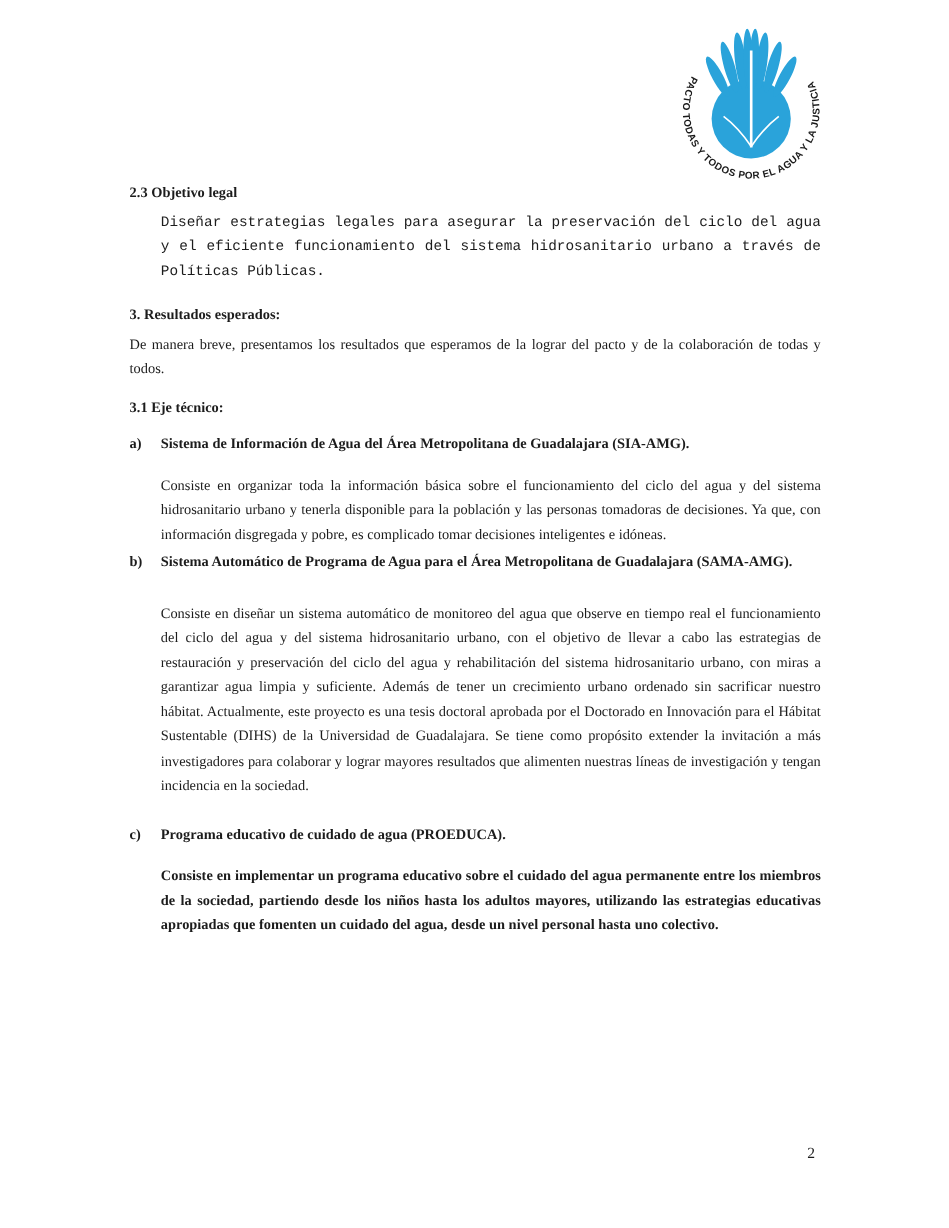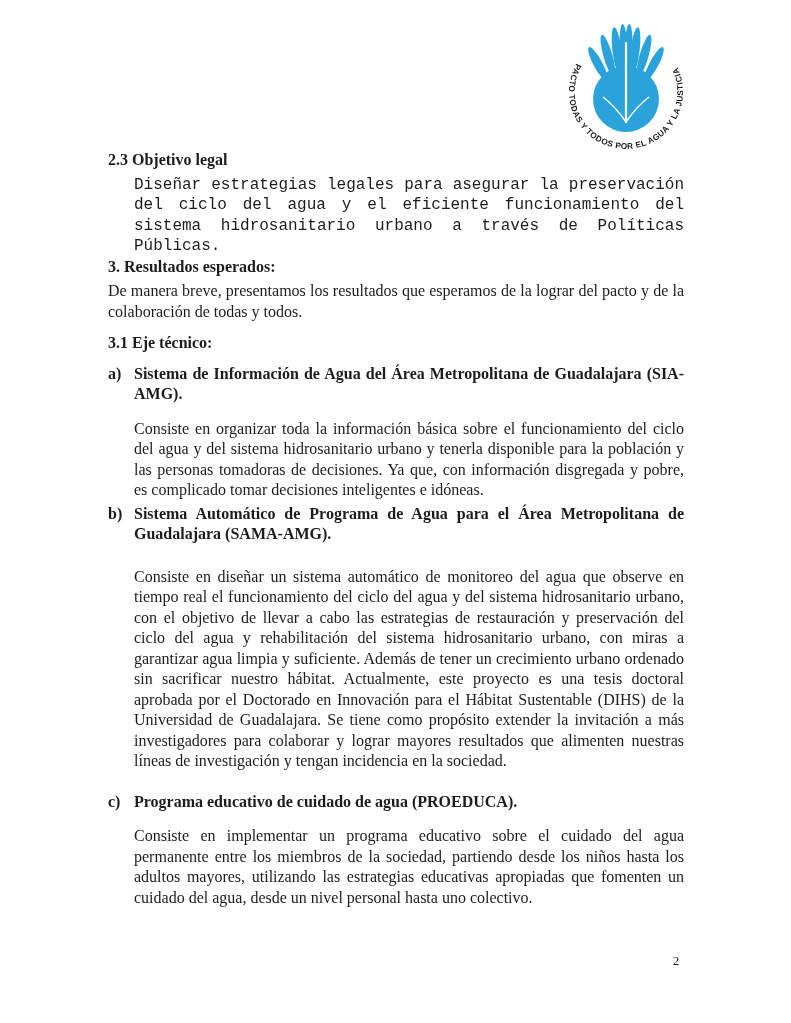--- a/index.html
+++ b/index.html
@@ -17,43 +17,43 @@
     left: 551px;
     top: 22px;
     width: 150px;
     height: 135px;
   }
   .content {
     position: absolute;
     left: 108px;
     top: 150px;
     width: 576px;
-    font-size: 16px;
+    font-size: 12px;
     line-height: 20.5px;
     text-align: justify;
   }
   .h { font-weight: bold; margin: 0; }
-  .mt-h2 { }
+  .mt-h2 { margin-top: 16px; }
   .mt-p2 { margin-top: 4px; }
   .mt-h3 { margin-top: 11px; }
   p { margin: 0; }
   .indent { margin-left: 26px; margin-top: 4px; font-family: Liberation Mono, monospace; }
   .item { position: relative; padding-left: 26px; }
   .item-a { margin-top: 10px; }
   .item-b { margin-top: 3px; }
   .item-c { margin-top: 20px; }
   .marker {
     position: absolute;
     left: 0; top: 0;
     font-weight: bold;
   }
   .ititle { font-weight: bold; margin: 0; }
   .ibody-a { margin-top: 14px; }
   .ibody-b { margin-top: 22px; }
-  .ibody-c { margin-top: 14px; }
+  .ibody-c { margin-top: 14px; font-weight: bold; }
   .pagenum {
     position: absolute;
     left: 664px;
     top: 953px;
     width: 24px;
     text-align: center;
     font-size: 13px;
     font-family: "Liberation Serif", serif;
     color: #1c1c1c;
   }

